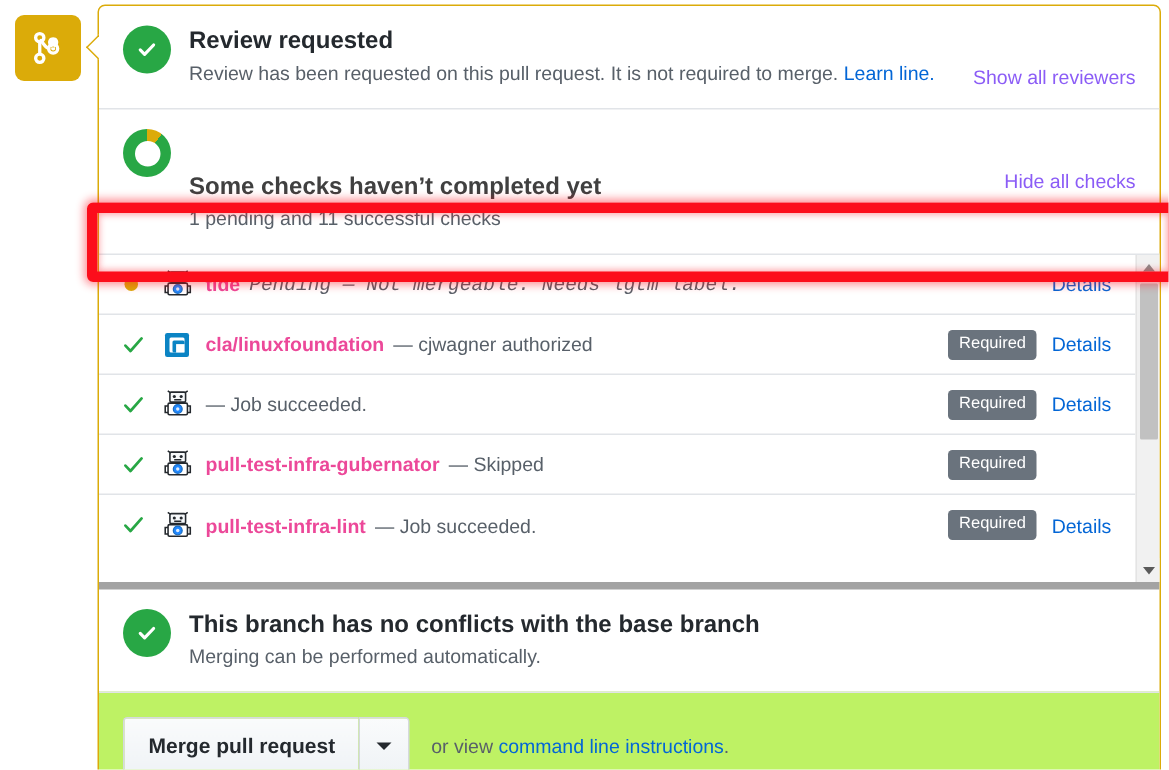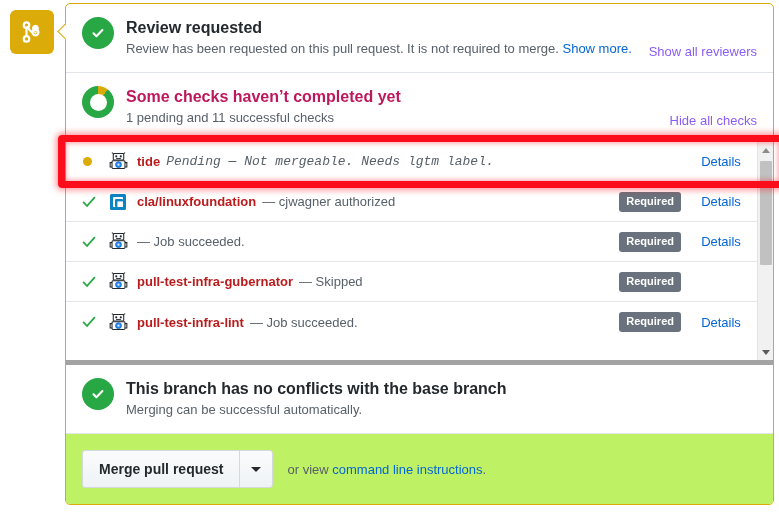--- a/index.html
+++ b/index.html
@@ -91,21 +91,21 @@
     margin-right: 12px;
     position: relative;
   }
   .sec-body { flex: 1 1 auto; min-width: 0; padding-top: 1px;}
   .sec-title {
     font-size: 16px;
     font-weight: bold;
     line-height: 20px;
     margin: 0 0 2px 0;
   }
-  .sec-title.warn { color: #be185d; }
+  .sec-title.warn { color: #404040; margin-top: 28px; }
   .sec-sub {
     font-size: 13px;
     line-height: 18px;
     color: #586069;
     margin: 0;
   }
   .sec-action {
     position: absolute;
     right: 16px;
     top: 17px;
@@ -178,44 +178,44 @@
   .check-avatar {
     flex: 0 0 auto;
     width: 20px; height: 20px;
     margin-right: 9px;
     display: flex; align-items: center; justify-content: center;
   }
 
   .check-name {
     font-size: 13px;
     font-weight: bold;
-    color: #b91c1c;
+    color: #ec4899;
     margin-right: 6px;
     white-space: nowrap;
   }
   .check-desc {
     font-size: 13px;
     color: #586069;
     white-space: nowrap;
     overflow: hidden;
     text-overflow: ellipsis;
     flex: 1 1 auto;
   }
   .check-desc.em { font-style: italic; font-family: Liberation Mono, monospace; }
 
   .badge-required {
     flex: 0 0 auto;
     background: #6a737d;
     color: #fff;
     font-size: 11px;
-    font-weight: bold;
+    font-weight: normal;
     line-height: 1;
     padding: 4px 7px 5px 7px;
     border-radius: 3px;
-    margin-right: 16px;
+    margin-right: 6px;
     white-space: nowrap;
   }
   .details-link {
     flex: 0 0 auto;
     width: 48px;
     text-align: center;
     font-size: 13px;
     color: #0366d6;
     text-decoration: none;
     cursor: pointer;
@@ -350,21 +350,21 @@
           <div class="circle-ok">
             <svg width="16" height="16" viewBox="0 0 16 16" aria-hidden="true">
               <path d="M3.5 8.3 L6.4 11.2 L12.4 5.0" stroke="#ffffff" stroke-width="2.1" fill="none" stroke-linecap="round" stroke-linejoin="round"></path>
             </svg>
           </div>
         </div>
         <div class="sec-body">
           <h3 class="sec-title">Review requested</h3>
           <p class="sec-sub">
             <span>Review has been requested on this pull request. It is not required to merge.</span>
-            <a class="inline-link">Show more.</a>
+            <a class="inline-link">Learn line.</a>
           </p>
         </div>
       </div>
     </div>
 
     <div class="section">
       <a class="sec-action">Hide all checks</a>
       <div class="sec-row">
         <div class="sec-icon">
           <div class="donut"></div>
@@ -506,21 +506,21 @@
       <div class="sec-row">
         <div class="sec-icon">
           <div class="circle-ok">
             <svg width="16" height="16" viewBox="0 0 16 16" aria-hidden="true">
               <path d="M3.5 8.3 L6.4 11.2 L12.4 5.0" stroke="#ffffff" stroke-width="2.1" fill="none" stroke-linecap="round" stroke-linejoin="round"></path>
             </svg>
           </div>
         </div>
         <div class="sec-body">
           <h3 class="sec-title">This branch has no conflicts with the base branch</h3>
-          <p class="sec-sub">Merging can be successful automatically.</p>
+          <p class="sec-sub">Merging can be performed automatically.</p>
         </div>
       </div>
     </div>
 
     <div class="merge-footer">
       <div class="btn-group">
         <button class="btn-merge">Merge pull request</button>
         <div class="btn-caret">
           <i></i>
         </div>

